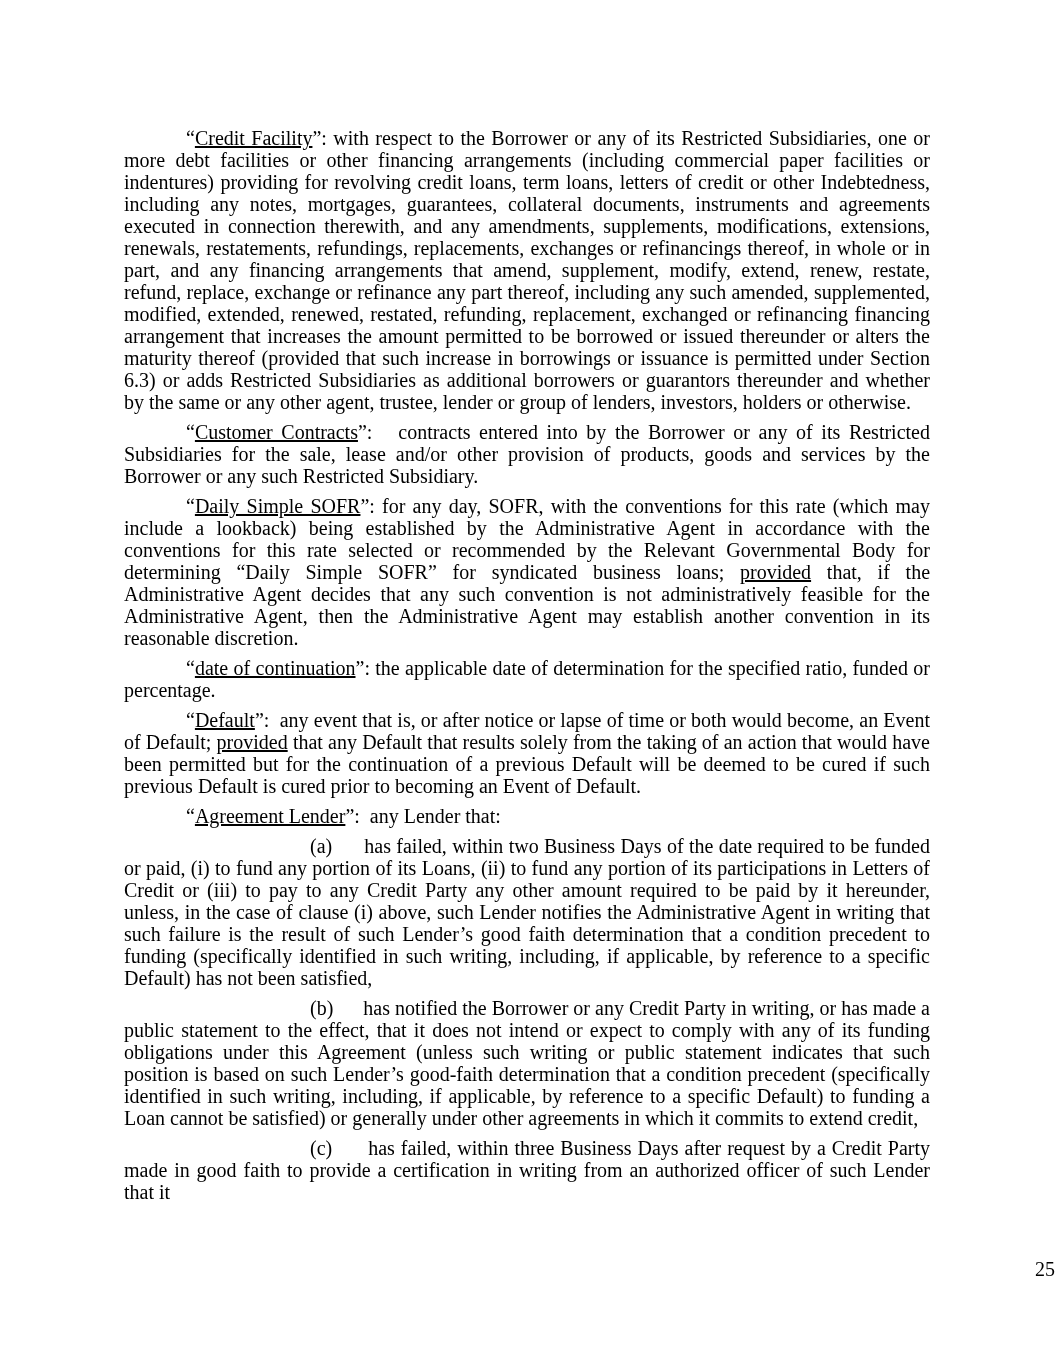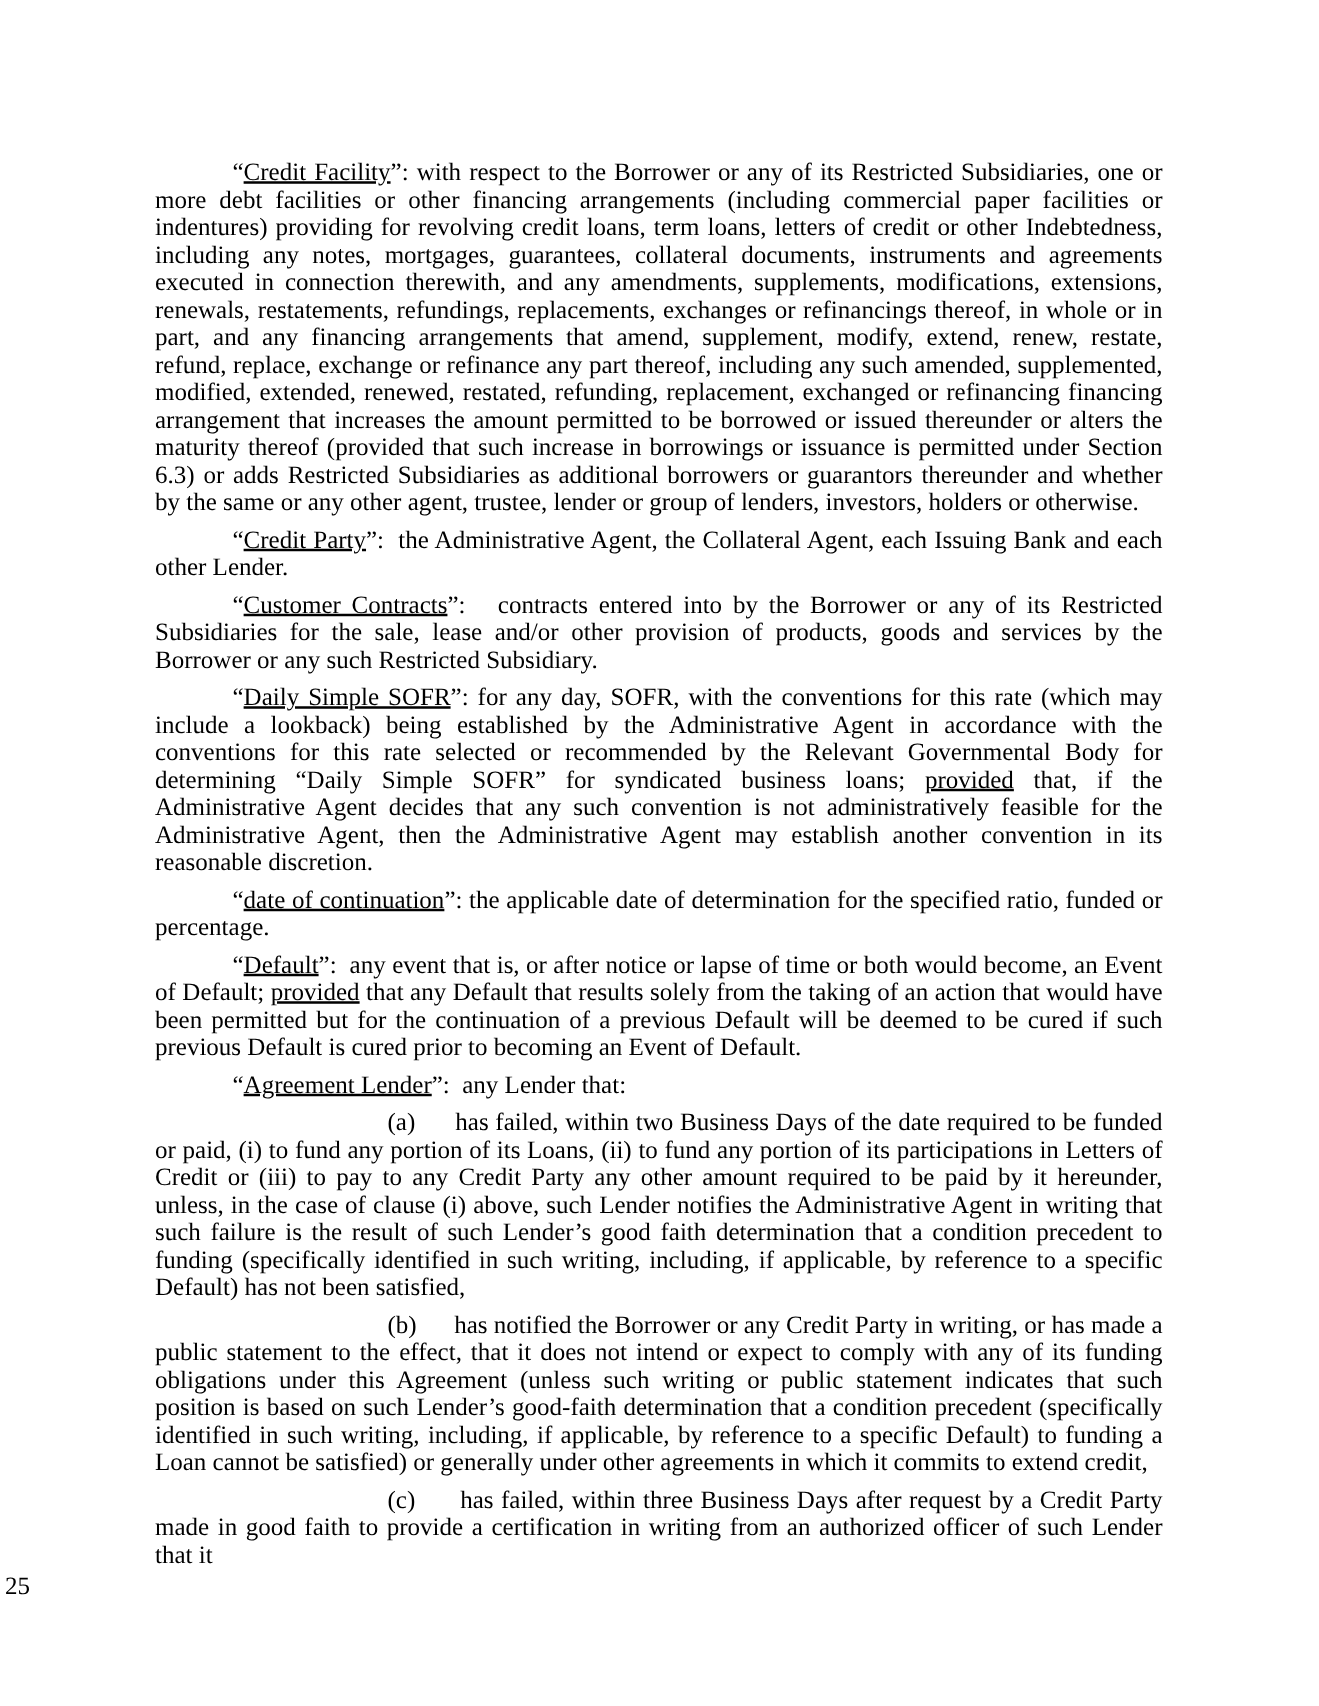--- a/index.html
+++ b/index.html
@@ -30,34 +30,33 @@
     text-indent: 62px;
   }
   .para.sub {
     text-indent: 186px;
   }
   .u {
     text-decoration: underline;
   }
   .page-number {
     position: absolute;
-    left: 4px;
+    left: 15px;
     right: 0;
     top: 1258px;
-    text-align: left;
+    text-align: right;
     line-height: 22px;
   }
 </style>
 </head>
 <body>
 
 <div class="page">
   <div class="content" id="content">
       <p class="para"><span class="">“</span><span class="u">Credit Facility</span><span class="">”: with respect to the Borrower or any of its Restricted Subsidiaries, one or more debt facilities or other financing arrangements (including commercial paper facilities or indentures) providing for revolving credit loans, term loans, letters of credit or other Indebtedness, including any notes, mortgages, guarantees, collateral documents, instruments and agreements executed in connection therewith, and any amendments, supplements, modifications, extensions, renewals, restatements, refundings, replacements, exchanges or refinancings thereof, in whole or in part, and any financing arrangements that amend, supplement, modify, extend, renew, restate, refund, replace, exchange or refinance any part thereof, including any such amended, supplemented, modified, extended, renewed, restated, refunding, replacement, exchanged or refinancing financing arrangement that increases the amount permitted to be borrowed or issued thereunder or alters the maturity thereof (provided that such increase in borrowings or issuance is permitted under Section 6.3) or adds Restricted Subsidiaries as additional borrowers or guarantors thereunder and whether by the same or any other agent, trustee, lender or group of lenders, investors, holders or otherwise.</span></p>
-      <p class="para"><span class="">“</span><span class="u">Credit Party</span><span class="">”: &nbsp;the Administrative Agent, the Collateral Agent, each Issuing Bank and each other Lender.</span></p>
       <p class="para"><span class="">“</span><span class="u">Customer Contracts</span><span class="">”: &nbsp;&nbsp;contracts entered into by the Borrower or any of its Restricted Subsidiaries for the sale, lease and/or other provision of products, goods and services by the Borrower or any such Restricted Subsidiary.</span></p>
       <p class="para"><span class="">“</span><span class="u">Daily Simple SOFR</span><span class="">”: for any day, SOFR, with the conventions for this rate (which may include a lookback) being established by the Administrative Agent in accordance with the conventions for this rate selected or recommended by the Relevant Governmental Body for determining “Daily Simple SOFR” for syndicated business loans; </span><span class="u">provided</span><span class=""> that, if the Administrative Agent decides that any such convention is not administratively feasible for the Administrative Agent, then the Administrative Agent may establish another convention in its reasonable discretion.</span></p>
       <p class="para"><span class="">“</span><span class="u">date of continuation</span><span class="">”: the applicable date of determination for the specified ratio, funded or percentage.</span></p>
       <p class="para"><span class="">“</span><span class="u">Default</span><span class="">”: &nbsp;any event that is, or after notice or lapse of time or both would become, an Event of Default; </span><span class="u">provided</span><span class=""> that any Default that results solely from the taking of an action that would have been permitted but for the continuation of a previous Default will be deemed to be cured if such previous Default is cured prior to becoming an Event of Default.</span></p>
       <p class="para"><span class="">“</span><span class="u">Agreement Lender</span><span class="">”: &nbsp;any Lender that:</span></p>
       <p class="para sub"><span class="">(a)&nbsp;&nbsp;&nbsp;&nbsp;&nbsp; has failed, within two Business Days of the date required to be funded or paid, (i) to fund any portion of its Loans, (ii) to fund any portion of its participations in Letters of Credit or (iii) to pay to any Credit Party any other amount required to be paid by it hereunder, unless, in the case of clause (i) above, such Lender notifies the Administrative Agent in writing that such failure is the result of such Lender’s good faith determination that a condition precedent to funding (specifically identified in such writing, including, if applicable, by reference to a specific Default) has not been satisfied,</span></p>
       <p class="para sub"><span class="">(b)&nbsp;&nbsp;&nbsp;&nbsp;&nbsp; has notified the Borrower or any Credit Party in writing, or has made a public statement to the effect, that it does not intend or expect to comply with any of its funding obligations under this Agreement (unless such writing or public statement indicates that such position is based on such Lender’s good-faith determination that a condition precedent (specifically identified in such writing, including, if applicable, by reference to a specific Default) to funding a Loan cannot be satisfied) or generally under other agreements in which it commits to extend credit,</span></p>
       <p class="para sub"><span class="">(c)&nbsp;&nbsp;&nbsp;&nbsp;&nbsp; has failed, within three Business Days after request by a Credit Party made in good faith to provide a certification in writing from an authorized officer of such Lender that it</span></p>
     </div>
   <div class="page-number">25</div>

